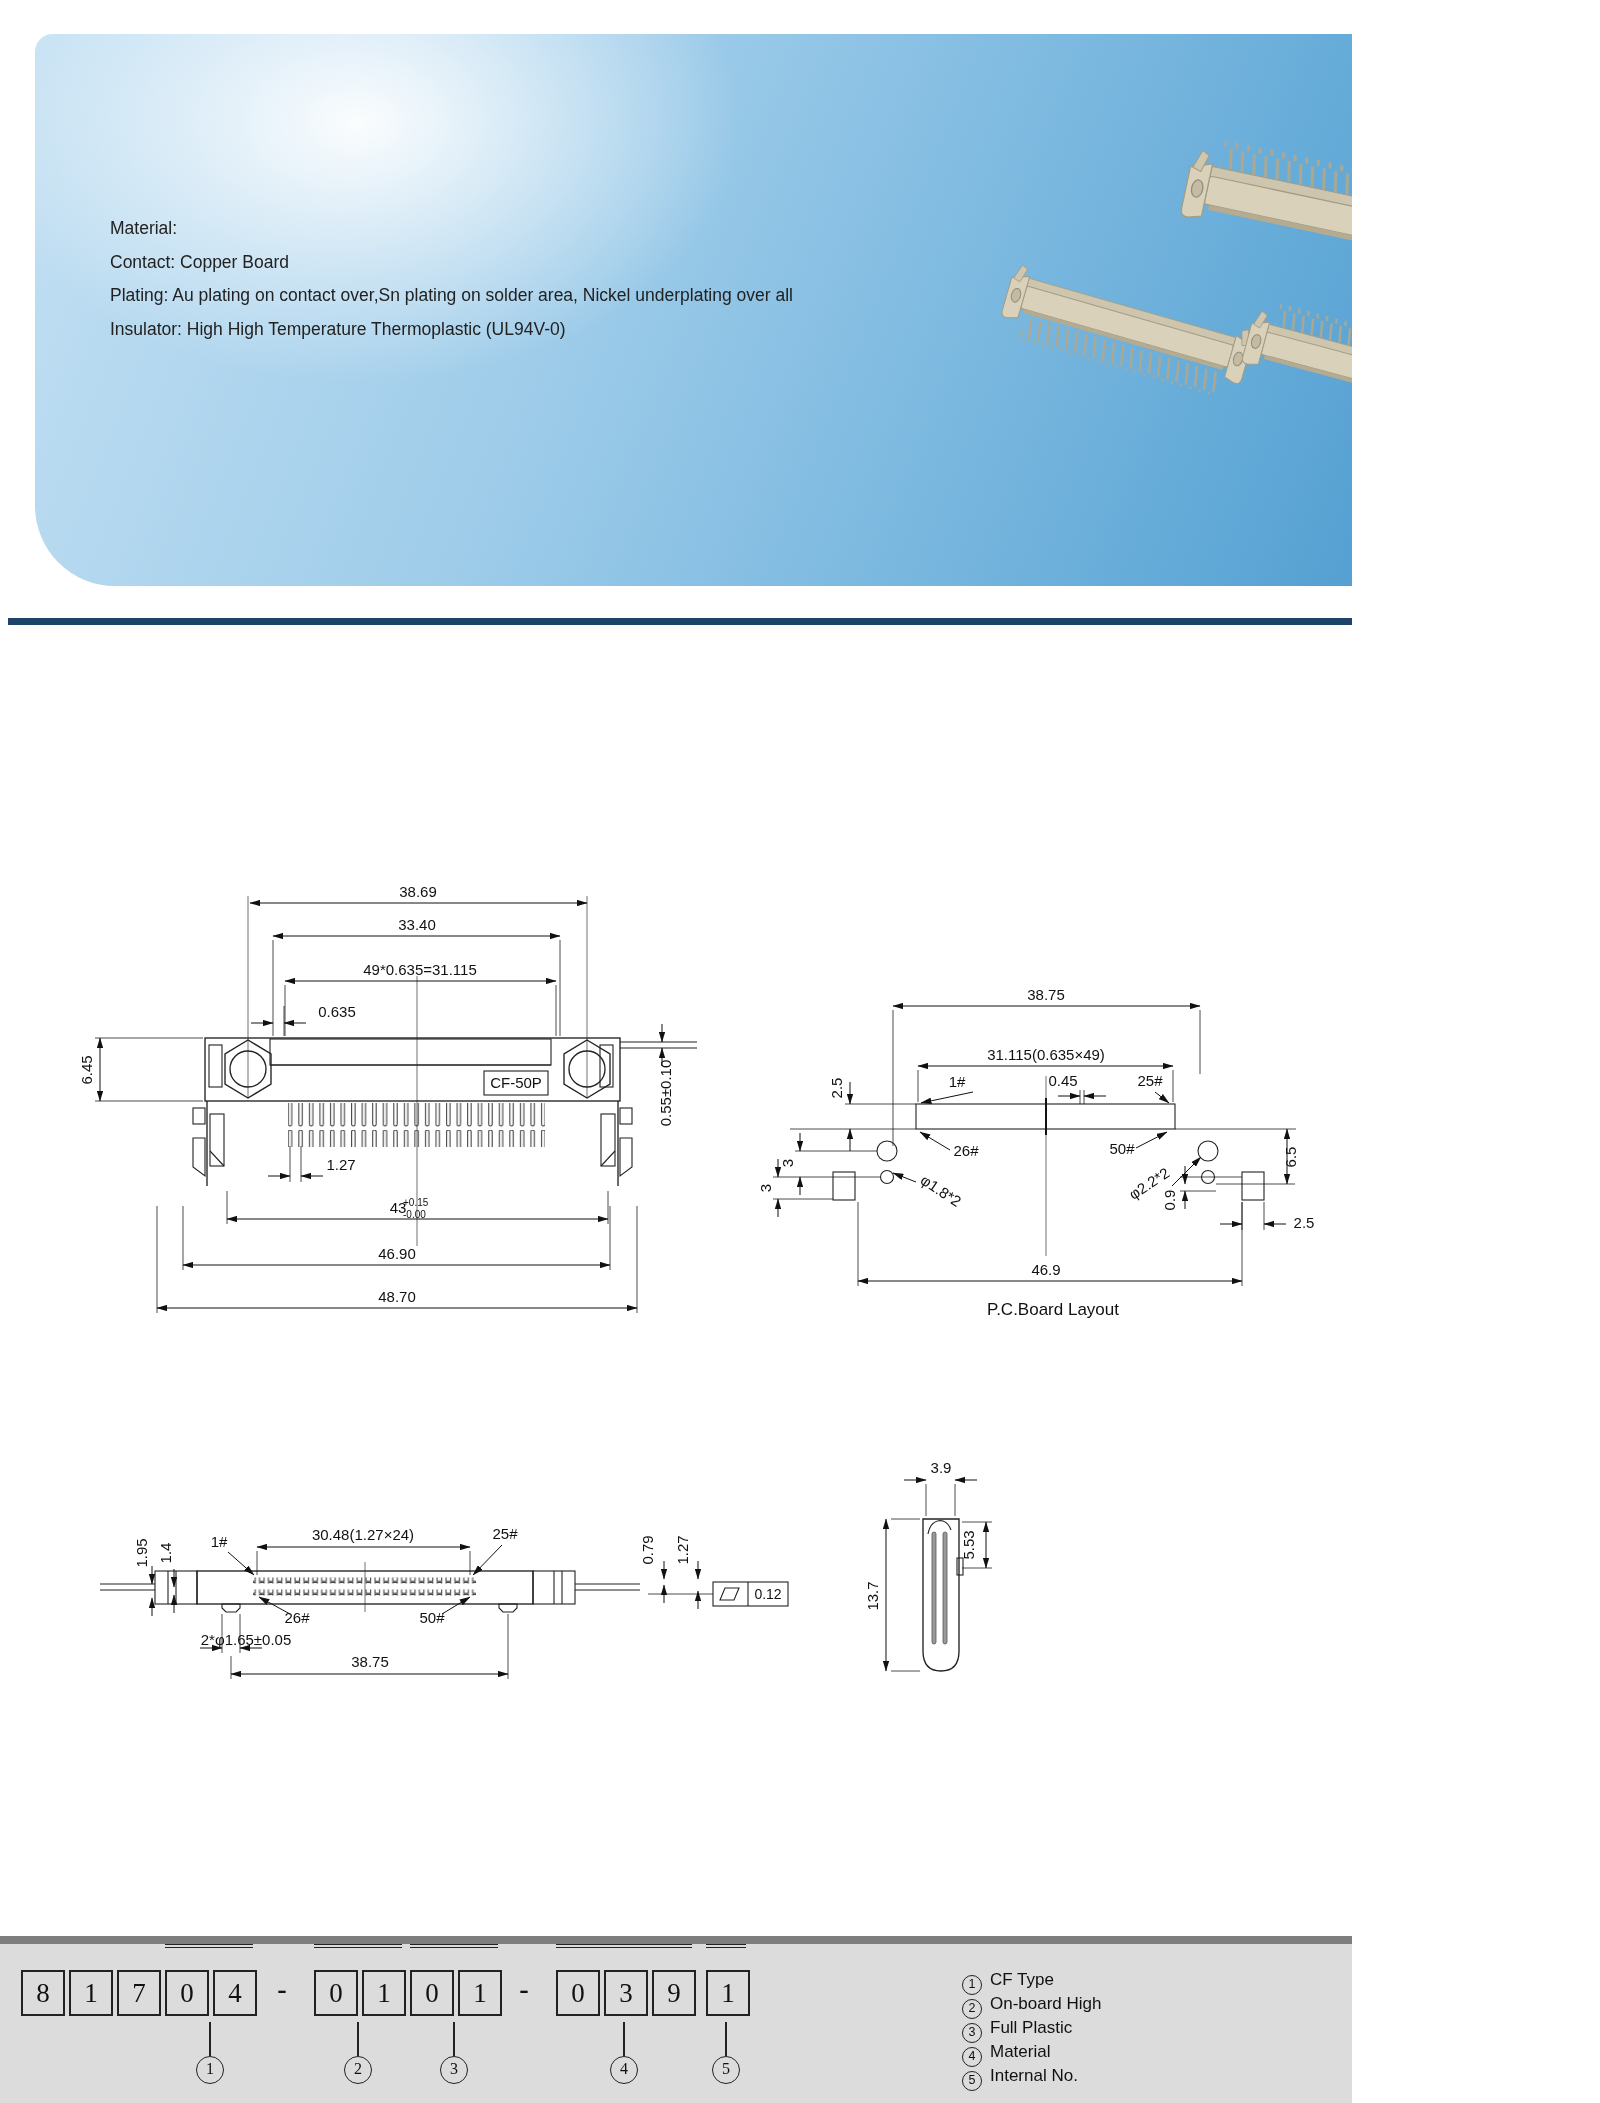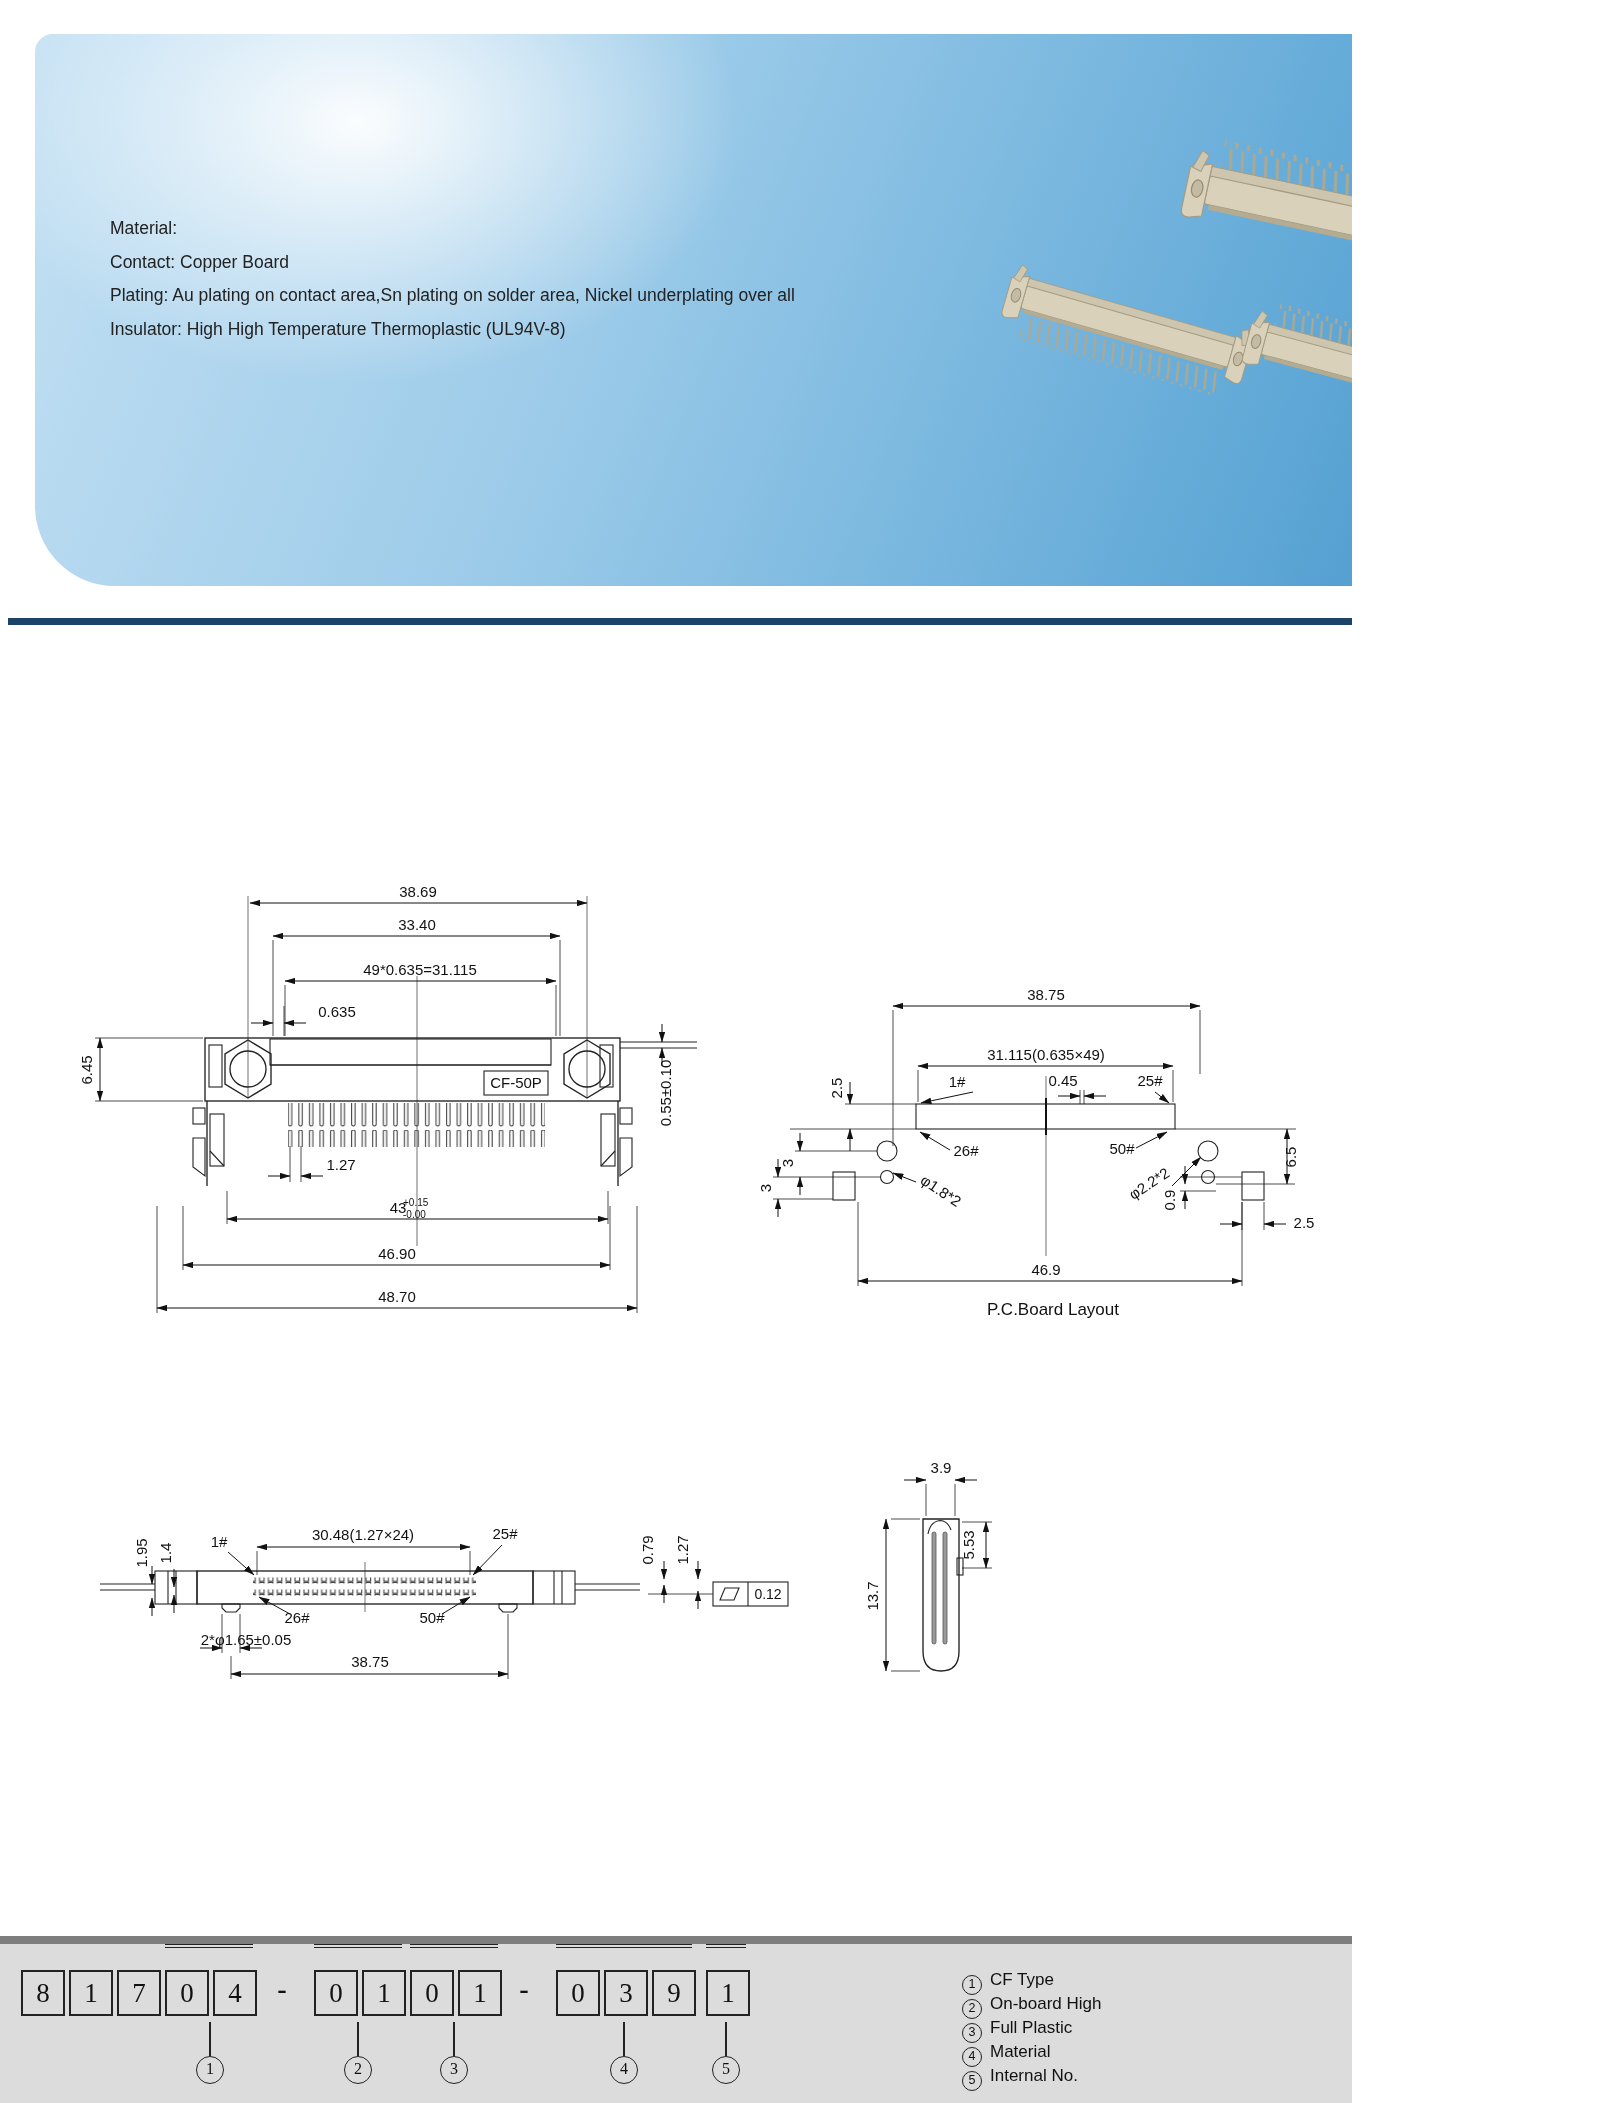--- a/index.html
+++ b/index.html
@@ -43,22 +43,22 @@
 </style>
 </head>
 <body>
 
 <div id="page">
 
   <div class="hero">
     <div class="hero-text">
       <div>Material:</div>
       <div>Contact: Copper Board</div>
-      <div>Plating: Au plating on contact area,Sn plating on solder area, Nickel underplating over all</div>
-      <div>Insulator: High High Temperature Thermoplastic (UL94V-8)</div>
+      <div>Plating: Au plating on contact over,Sn plating on solder area, Nickel underplating over all</div>
+      <div>Insulator: High High Temperature Thermoplastic (UL94V-0)</div>
     </div>
 
     <svg style="position:absolute;left:915px;top:72px;" width="630" height="330" viewBox="0 0 630 330">
       <defs>
         <pattern id="pins3d" width="9.6" height="26" patternUnits="userSpaceOnUse">
           <line x1="7" y1="26" x2="2.5" y2="1" stroke="#b0a78d" stroke-width="2.3"></line>
         </pattern>
         <pattern id="pins3dD" width="9.6" height="26" patternUnits="userSpaceOnUse">
           <line x1="2.5" y1="0" x2="7" y2="25" stroke="#b0a78d" stroke-width="2.3"></line>
         </pattern>

